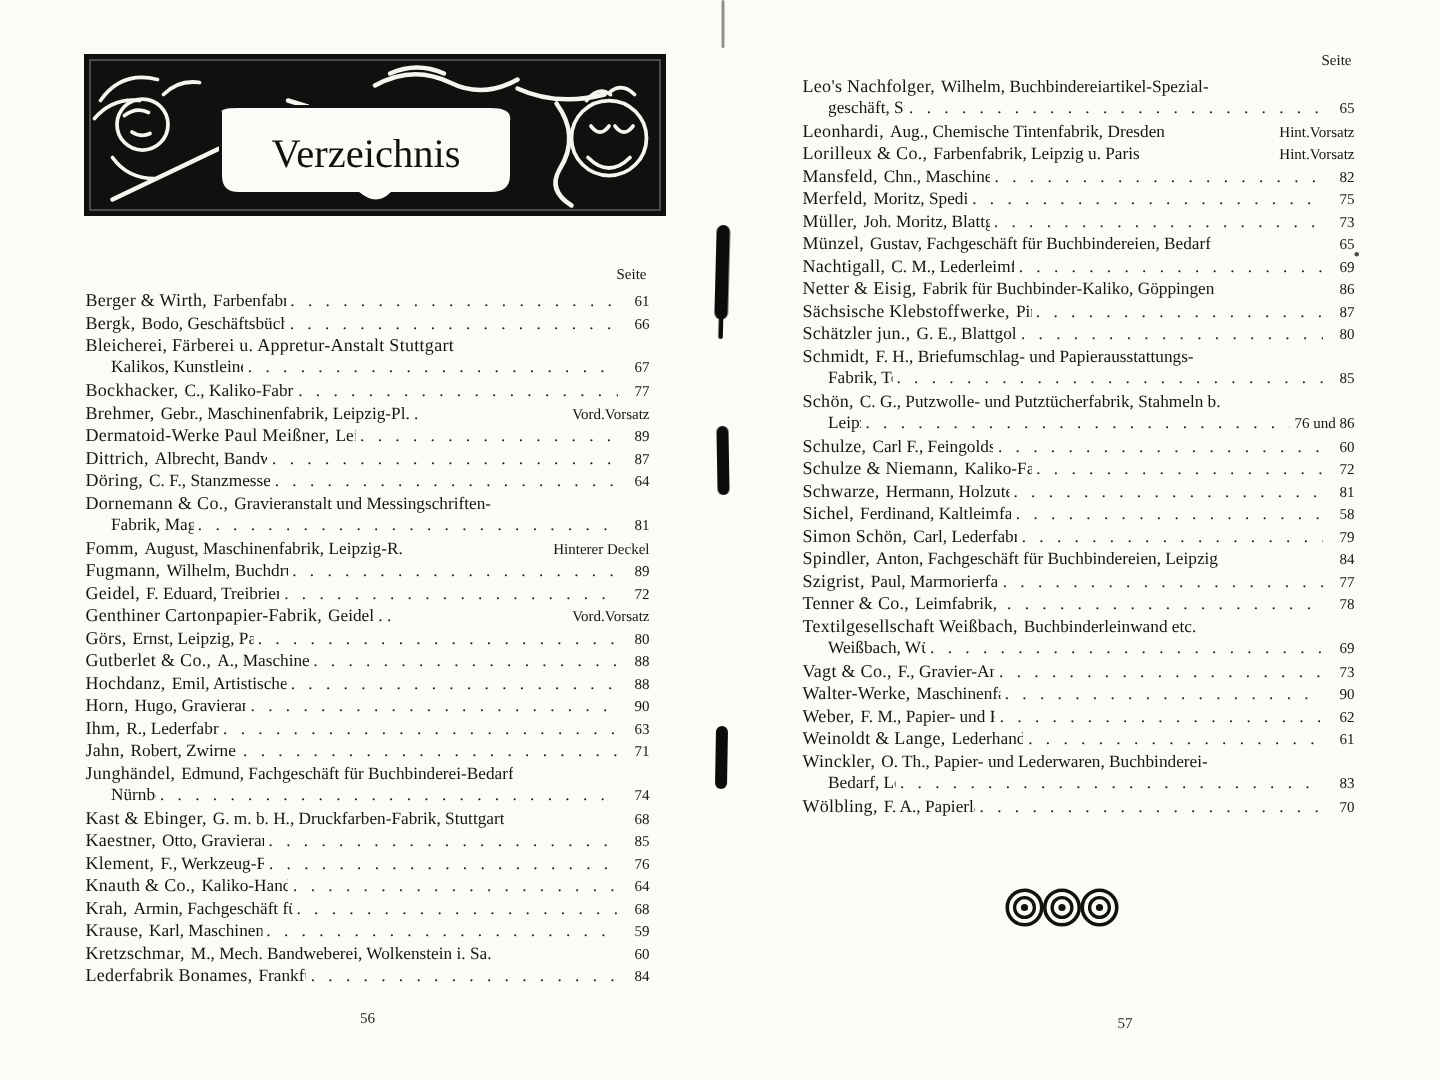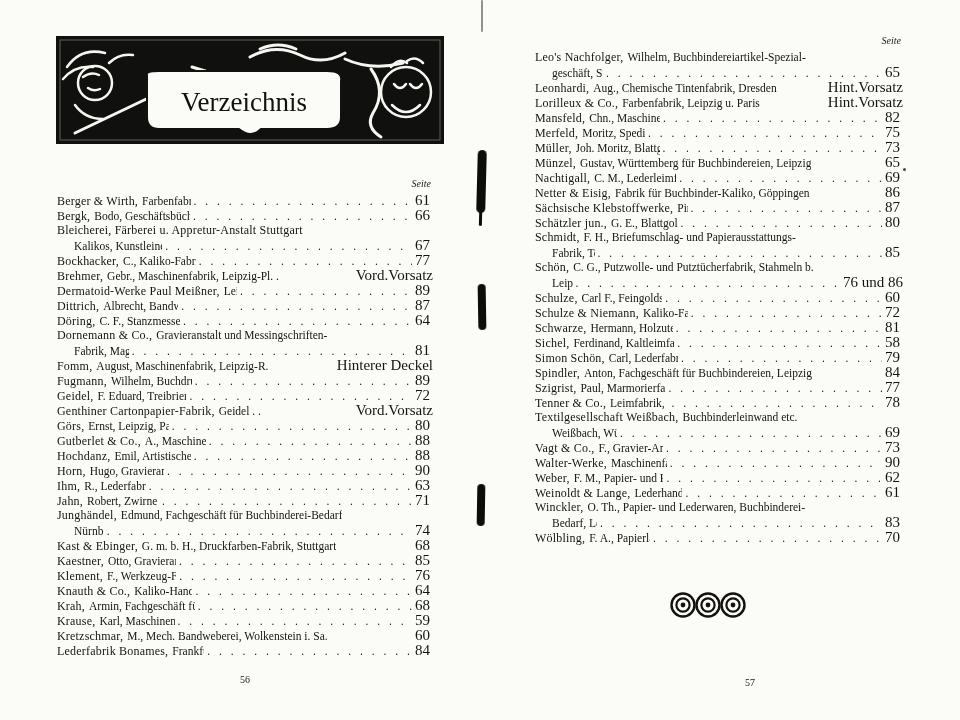--- a/index.html
+++ b/index.html
@@ -5,30 +5,30 @@
   html,body{margin:0;padding:0;}
   body{width:960px;height:720px;overflow:hidden;background:#e8e8e6;}
   .sheet{position:relative;width:960px;height:720px;background:#fbfbf8;
          font-family:"Liberation Serif","DejaVu Serif",serif;color:#161412;}
   
   .banner{position:absolute;left:55px;top:35px;width:390px;height:110px;}
   
   .page{position:absolute;}
   .page.left{left:57px;top:178px;width:376px;}
   .page.right{left:535px;top:35px;width:368px;}
-  .seite{height:15px;text-align:right;font-size:10px;padding-right:2px;color:#1b1916;font-style:italic;}
+  .seite{height:15px;text-align:right;font-size:10px;padding-right:2px;color:#1b1916;}
   .row{display:flex;align-items:baseline;line-height:15px;height:15px;white-space:nowrap;}
   .nm{font-weight:normal;font-size:12px;letter-spacing:.2px;flex-shrink:0;}
   .tx{font-size:11.5px;margin-left:4px;flex-shrink:1;overflow:hidden;}
   .row.cont .tx{margin-left:17px;}
   .leader{flex:1 1 auto;min-width:4px;overflow:hidden;text-align:right;white-space:nowrap;
           font-size:11.5px;letter-spacing:3px;margin:0 3px;color:#1b1916;}
   .leader::after{content:". . . . . . . . . . . . . . . . . . . . . . . . . . . . . . . . . . . . . . .";}
   .no-dots .leader::after{content:"";}
-  .pg{font-size:15px;flex-shrink:0;min-width:18px;}
+  .pg{font-size:10px;flex-shrink:0;text-align:right;min-width:18px;}
   
   .pagenum{position:absolute;font-size:10px;color:#1b1916;}
   #pn-left{left:228px;top:674px;margin-left:12px;}
   #pn-right{left:720px;top:677px;padding-left:25px;}
   
   .ornament{position:absolute;left:667px;top:590px;width:82px;height:30px;}
   
   .mark{position:absolute;background:#0d0c0b;border-radius:5px;filter:blur(.4px);}
   .mark1{left:477px;top:150px;width:9px;height:63px;transform:rotate(1.5deg);}
   .mark1::after{content:"";position:absolute;left:3px;top:60px;width:3px;height:16px;background:#0d0c0b;border-radius:2px;}
@@ -303,21 +303,21 @@
           <span class="pg">75</span>
         </div>
         <div class="row">
           <span class="nm">Müller,</span>
           <span class="tx">Joh. Moritz, Blattgoldfabrik, Dresden</span>
           <span class="leader"></span>
           <span class="pg">73</span>
         </div>
         <div class="row no-dots">
           <span class="nm">Münzel,</span>
-          <span class="tx">Gustav, Württemberg für Buchbindereien, Leipzig</span>
+          <span class="tx">Gustav, Fachgeschäft für Buchbindereien, Bedarf</span>
           <span class="leader"></span>
           <span class="pg">65</span>
         </div>
         <div class="row">
           <span class="nm">Nachtigall,</span>
           <span class="tx">C. M., Lederleimfabrik, Schkölen i. Th.</span>
           <span class="leader"></span>
           <span class="pg">69</span>
         </div>
         <div class="row no-dots">

